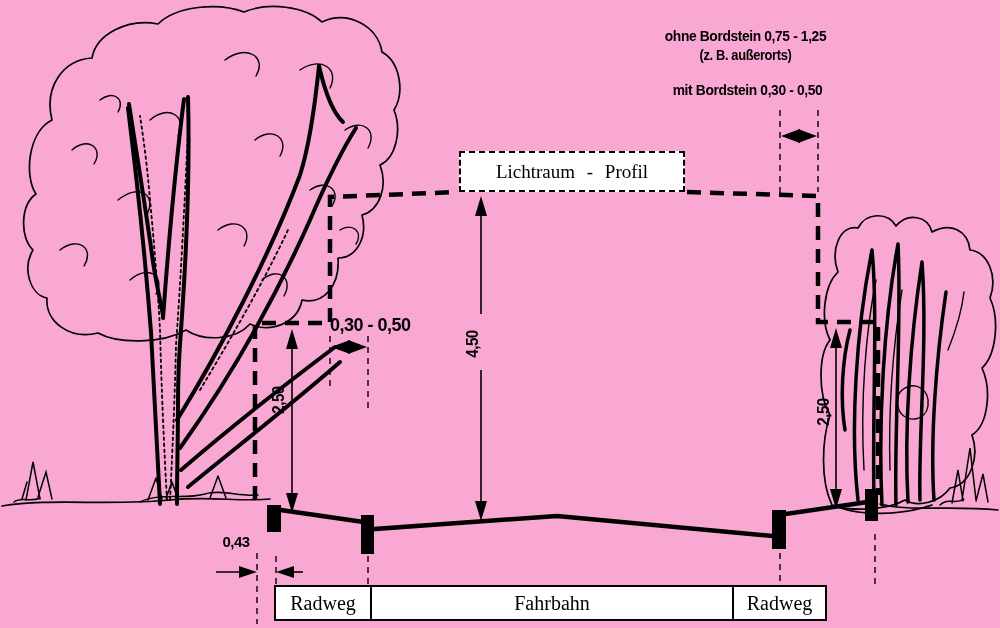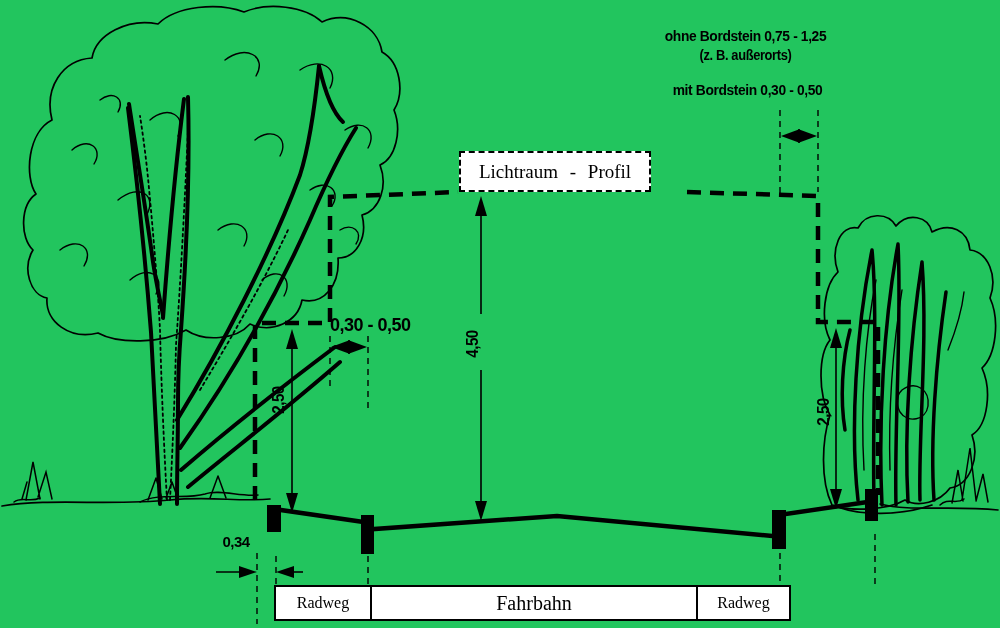--- a/index.html
+++ b/index.html
@@ -1,38 +1,38 @@
 <!DOCTYPE html>
 <html><head>
 <meta charset="utf-8">
 <style>
   html,body{margin:0;padding:0;background:#ffffff;}
   .canvas{
-    position:relative;width:1000px;height:628px;background:#22c55e;
+    position:relative;width:1000px;height:628px;background:#f9a8d4;
     font-family:"Liberation Sans",sans-serif;color:#000;overflow:hidden;
   }
   .canvas svg{position:absolute;left:0;top:0;}
   .lbl{position:absolute;color:#000;white-space:nowrap;}
   .note{font:700 15px/1.3 "Liberation Sans",sans-serif;text-align:center;letter-spacing:-0.4px;transform:scaleX(0.92);}
   .note.small{font-size:14px;}
   .dim{font:700 15px/1 "Liberation Sans",sans-serif;text-align:center;letter-spacing:-0.5px;}
   .dim.rot{display:flex;align-items:center;justify-content:center;width:46px;height:46px;transform:rotate(-90deg) scaleX(0.95);font-size:16px;}
   .lichtraum-box{
-    position:absolute;left:459px;top:151px;width:192px;height:41px;
+    position:absolute;left:459px;top:151px;width:226px;height:41px;
     border:2px dashed #000;box-sizing:border-box;background:#fff;
     display:flex;align-items:center;justify-content:center;
     font:400 19px "Liberation Serif",serif;word-spacing:7px;
   }
   .zone-table{
     position:absolute;left:274px;top:585px;height:36px;display:flex;
     border:2px solid #000;box-sizing:border-box;background:#fff;
   }
   .zone-cell{
     display:flex;align-items:center;justify-content:center;box-sizing:border-box;
-    font-family:"Liberation Serif",serif;font-size:16px;
+    font-family:"Liberation Serif",serif;font-size:20px;
   }
   .zone-cell + .zone-cell{border-left:2px solid #000;}
   .zone-cell.main{font-size:20px;}
 </style>
 </head>
 <body>
 
 <div class="canvas">
 
   <svg width="1000" height="628" viewBox="0 0 1000 628">
@@ -187,21 +187,21 @@
   </div>
 
   <div class="lbl dim" style="left:330px;top:316px;width:70px;font-size:18px;">0,30 - 0,50</div>
 
   <div class="lbl dim rot" style="left:450px;top:321px;">4,50</div>
 
   <div class="lbl dim rot" style="left:256px;top:377px;">2,50</div>
 
   <div class="lbl dim rot" style="left:801px;top:389px;">2,50</div>
 
-  <div class="lbl dim" style="left:210px;top:534px;width:52px;">0,34</div>
+  <div class="lbl dim" style="left:210px;top:534px;width:52px;">0,43</div>
 
   <div class="zone-table">
     <div class="zone-cell" style="width:94px;">Radweg</div>
-    <div class="zone-cell main" style="width:326px;">Fahrbahn</div>
+    <div class="zone-cell main" style="width:362px;">Fahrbahn</div>
     <div class="zone-cell" style="width:93px;">Radweg</div>
   </div>
 
 </div>
 
 </body></html>

